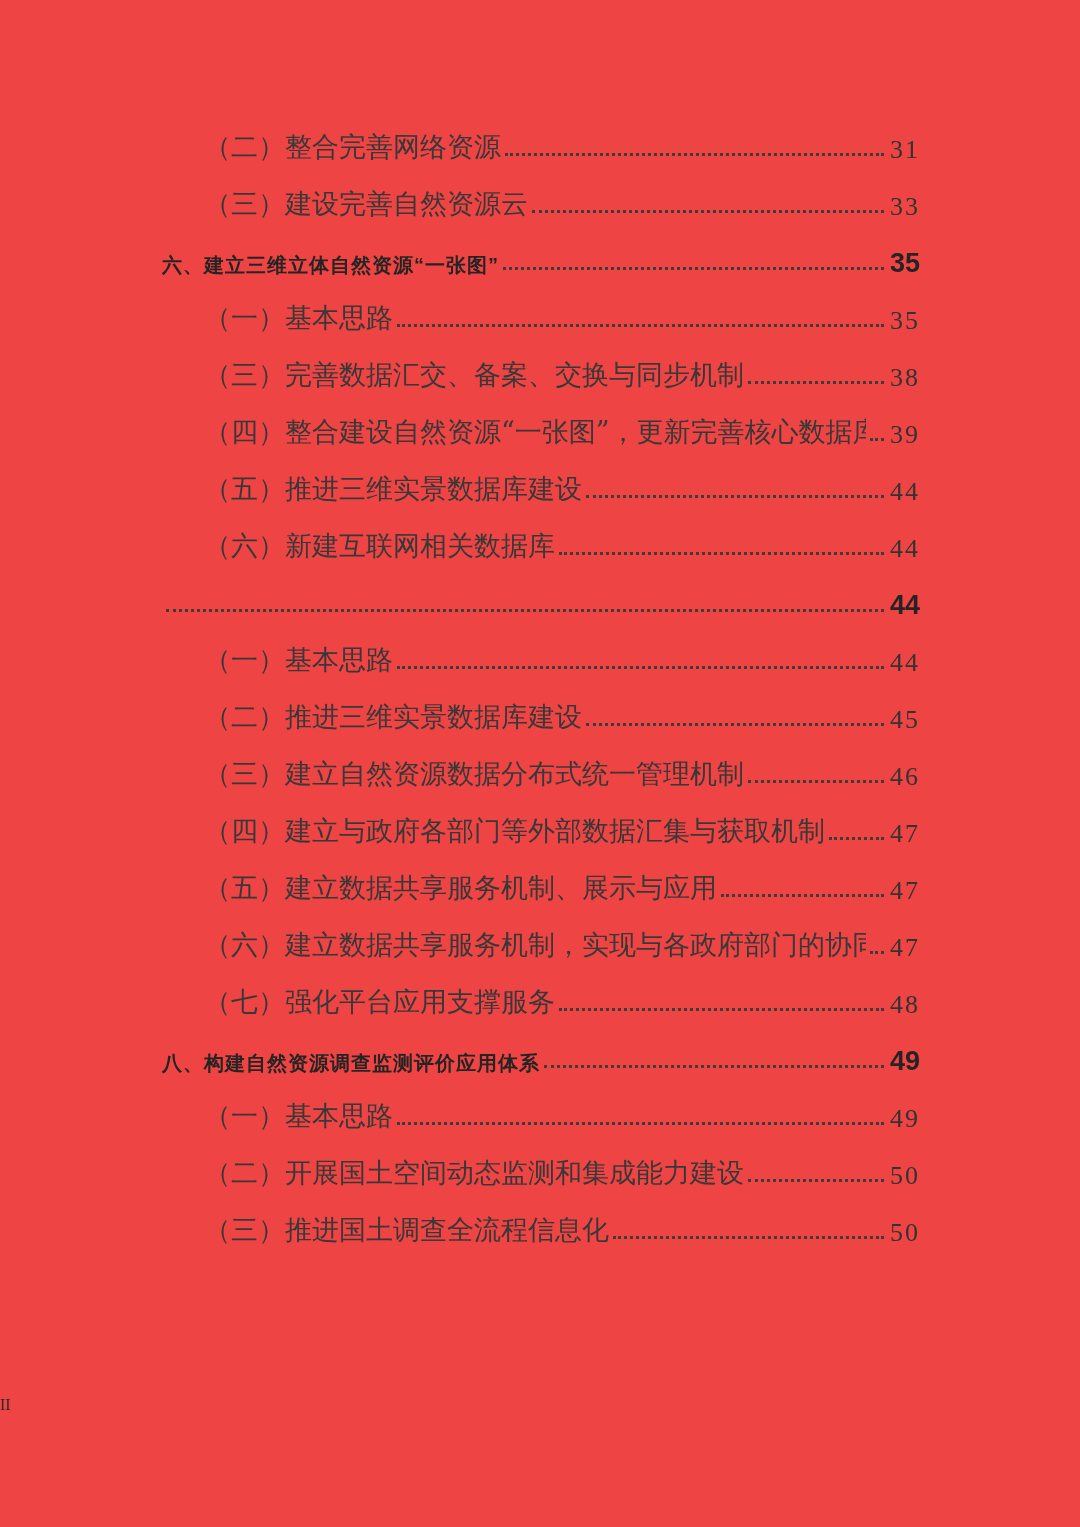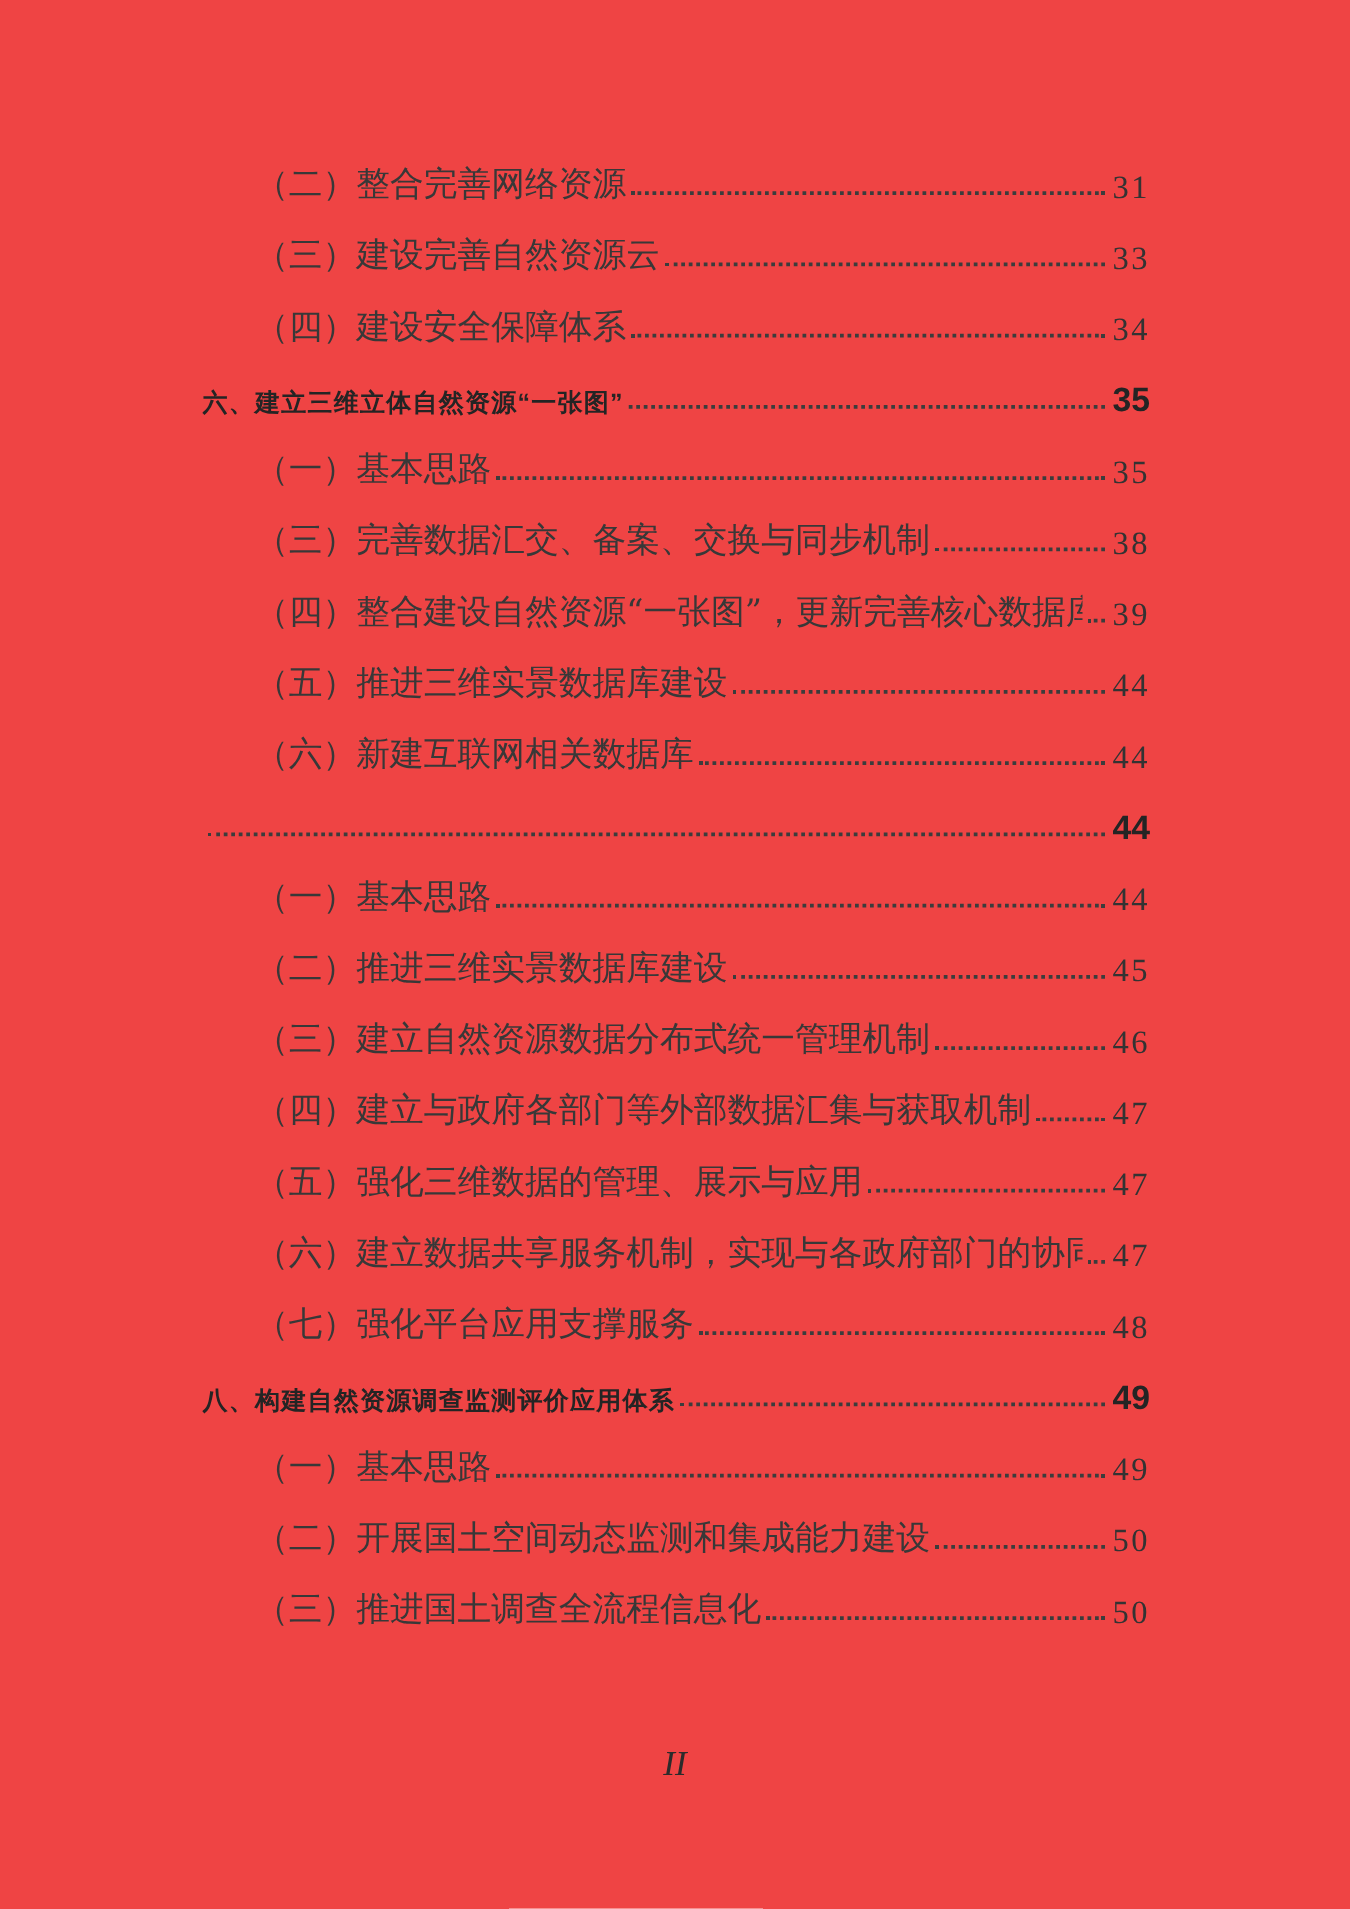--- a/index.html
+++ b/index.html
@@ -73,49 +73,42 @@
     font-family: "Liberation Serif", serif;
     font-size: 26px;
     color: #333333;
     letter-spacing: 2px;
   }
   .footer {
     position: absolute;
     top: 1396px;
     left: 0;
     width: 100%;
-    text-align: center;
     font-family: "Liberation Serif", serif;
-    font-size: 28px;
+    font-size: 16px;
     color: #2b2b2b;
-    font-style: italic;
   }
 </style>
 </head>
 <body>
 
 <div class="page">
   <div class="toc">
   <div class="toc-entry level2">
     <span class="toc-label">（二）整合完善网络资源</span>
     <span class="toc-leader"></span>
     <span class="toc-page">31</span>
   </div>
 
   <div class="toc-entry level2">
     <span class="toc-label">（三）建设完善自然资源云</span>
     <span class="toc-leader"></span>
     <span class="toc-page">33</span>
   </div>
 
-  <div class="toc-entry level2">
-    <span class="toc-label">（四）建设安全保障体系</span>
-    <span class="toc-leader"></span>
-    <span class="toc-page">34</span>
-  </div>
 
   <div class="toc-entry level1">
     <span class="toc-label">六、建立三维立体自然资源“一张图”</span>
     <span class="toc-leader"></span>
     <span class="toc-page">35</span>
   </div>
 
   <div class="toc-entry level2">
     <span class="toc-label">（一）基本思路</span>
     <span class="toc-leader"></span>
@@ -170,21 +163,21 @@
     <span class="toc-page">46</span>
   </div>
 
   <div class="toc-entry level2">
     <span class="toc-label">（四）建立与政府各部门等外部数据汇集与获取机制</span>
     <span class="toc-leader"></span>
     <span class="toc-page">47</span>
   </div>
 
   <div class="toc-entry level2">
-    <span class="toc-label">（五）强化三维数据的管理、展示与应用</span>
+    <span class="toc-label">（五）建立数据共享服务机制、展示与应用</span>
     <span class="toc-leader"></span>
     <span class="toc-page">47</span>
   </div>
 
   <div class="toc-entry level2">
     <span class="toc-label">（六）建立数据共享服务机制，实现与各政府部门的协同</span>
     <span class="toc-leader"></span>
     <span class="toc-page">47</span>
   </div>
 

